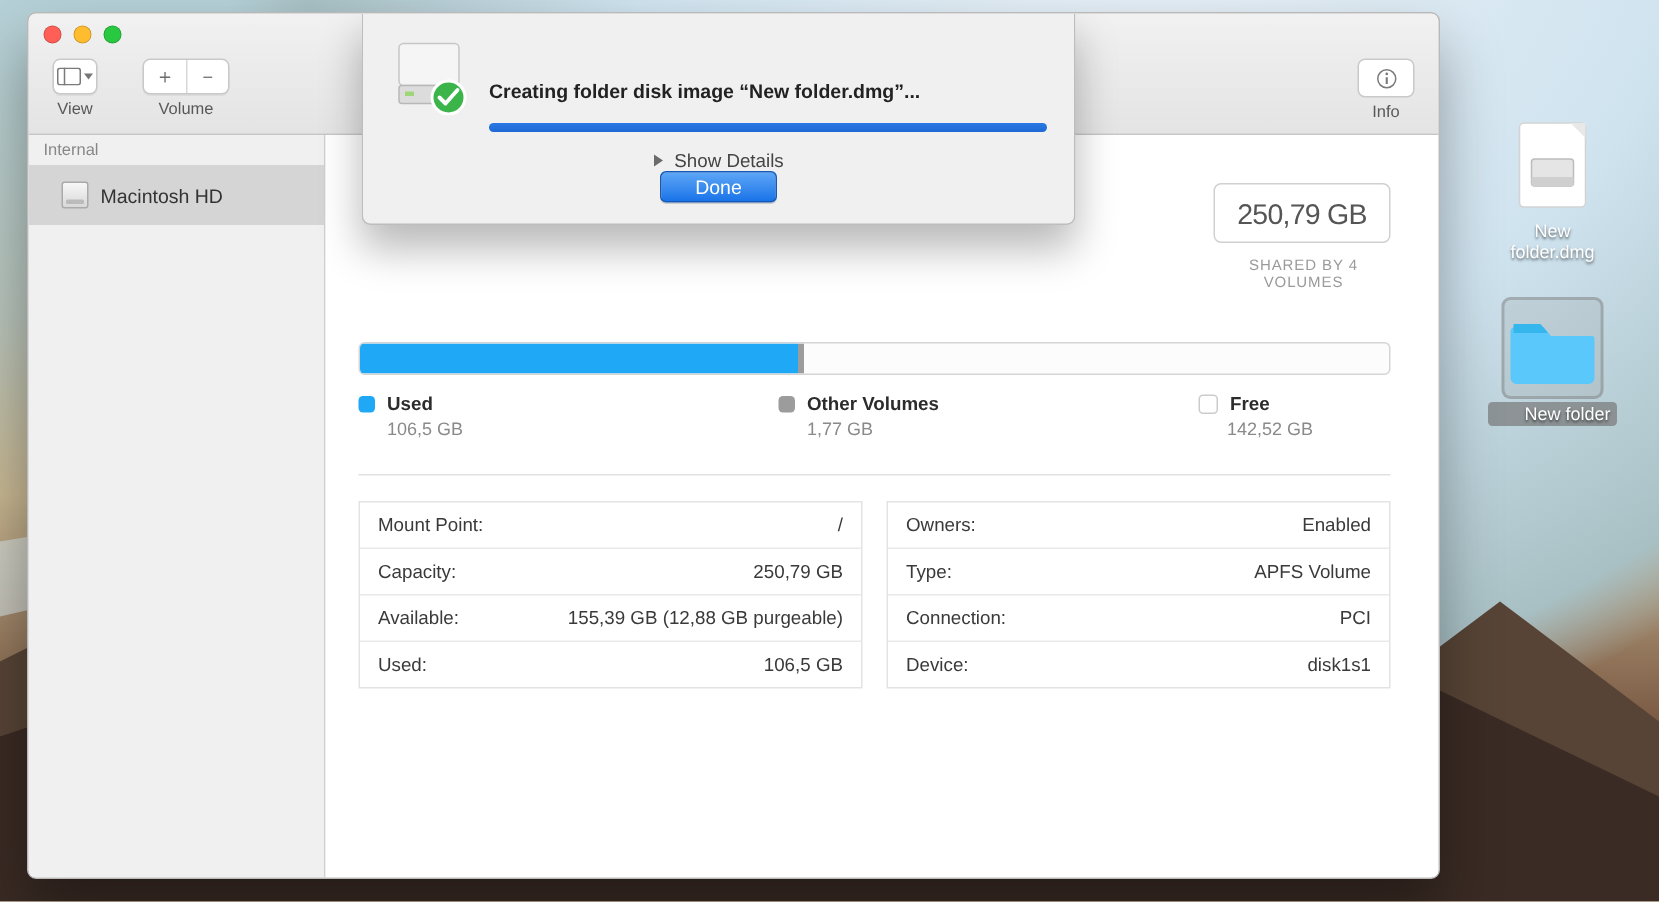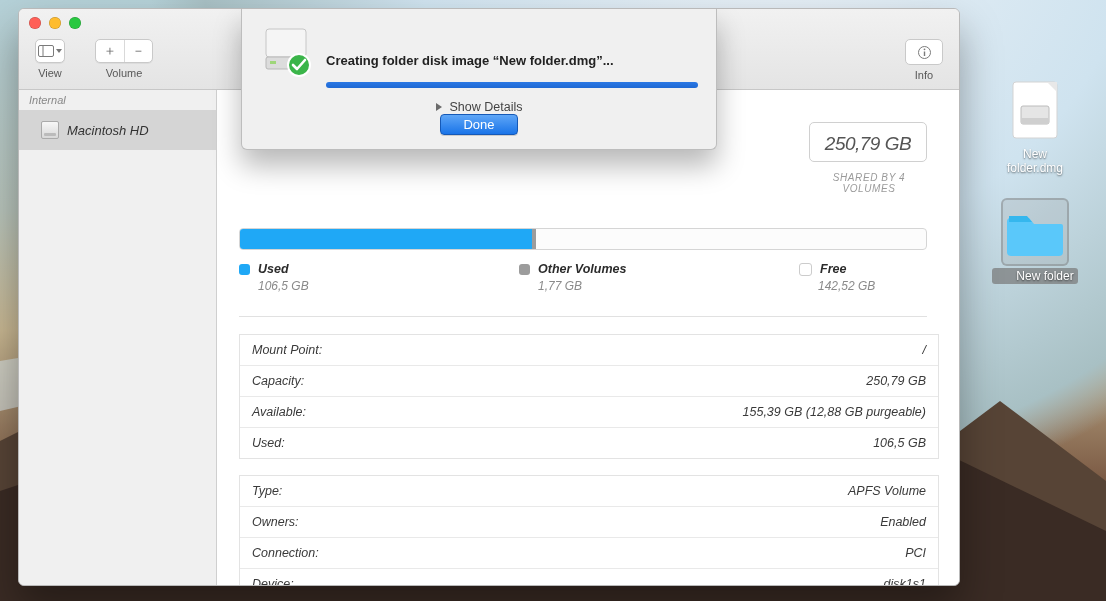--- a/index.html
+++ b/index.html
@@ -106,21 +106,21 @@
   }
   .seg button + button { border-left: 1px solid #d9d9d9; }
   .tool-btn {
     width: 36px; height: 24px; background: #fff; border: 1px solid #c9c9c9; border-radius: 5px;
     display: flex; align-items: center; justify-content: center; color: #6c6c6c;
   }
   .tool-label { font-size: 11px; color: #585858; margin-top: 4px; }
   .chev-down { display:inline-block; width:0;height:0;border-left:3px solid transparent;border-right:3px solid transparent;border-top:4px solid #777; margin-left:2px;}
 
   .body {
-    flex: 1; display: flex; min-height: 0; font-style: italic;
+    flex: 1; display: flex; min-height: 0;
   }
   .sidebar {
     width: 197px; background: #f0f0f0; border-right: 1px solid #cfcfcf;
     display: flex; flex-direction: column;
   }
   .sb-header {
     padding: 4px 10px; font-size: 11px; color: #888;
   }
   .sb-item {
     display: flex; align-items: center; gap: 8px; height: 40px; padding: 0 10px 0 22px;
@@ -154,22 +154,22 @@
   .lg-row { display:flex; align-items:center; gap:8px; }
   .swatch { width:11px;height:11px;border-radius:3px; }
   .swatch.blue{background:#1fa8f6;} .swatch.gray{background:#9c9c9c;} .swatch.white{background:#fff;border:1px solid #ccc;}
   .lg-label { font-weight:600; font-size: 12.5px; color:#2c2c2c;}
   .lg-val { font-size:12px; color:#8a8a8a; margin-left:19px; margin-top:3px;}
 
   .divider { position:absolute; left:22px; right:32px; top: 226px; height:1px; background:#e1e1e1;}
 
   
   .details {
-    position: absolute; left: 22px; right: 20px; top: 244px;
-    display: flex; gap: 16px; flex-direction: column;
+    position: absolute; left: 22px; right: 32px; top: 244px;
+    display: flex; gap: 16px;
   }
   .details .col { flex:1; border:1px solid #e3e3e3; }
   .details .row { display:flex; justify-content:space-between; padding: 8px 12px; font-size:12.5px; color:#3a3a3a;}
   .details .row + .row { border-top:1px solid #e9e9e9;}
   .details .val { color:#3a3a3a;}
   
   
   .sheet {
     position: absolute;
     left: 222px; top: 0px;
@@ -396,26 +396,26 @@
                 <span>Available:</span>
                 <span class="val">155,39 GB (12,88 GB purgeable)</span>
               </div>
             <div class="row">
                 <span>Used:</span>
                 <span class="val">106,5 GB</span>
               </div>
           </div>
           <div class="col">
             <div class="row">
+                <span>Owners:</span>
+                <span class="val">Enabled</span>
+              </div>
+            <div class="row">
                 <span>Type:</span>
                 <span class="val">APFS Volume</span>
-              </div>
-            <div class="row">
-                <span>Owners:</span>
-                <span class="val">Enabled</span>
               </div>
             <div class="row">
                 <span>Connection:</span>
                 <span class="val">PCI</span>
               </div>
             <div class="row">
                 <span>Device:</span>
                 <span class="val">disk1s1</span>
               </div>
           </div>

